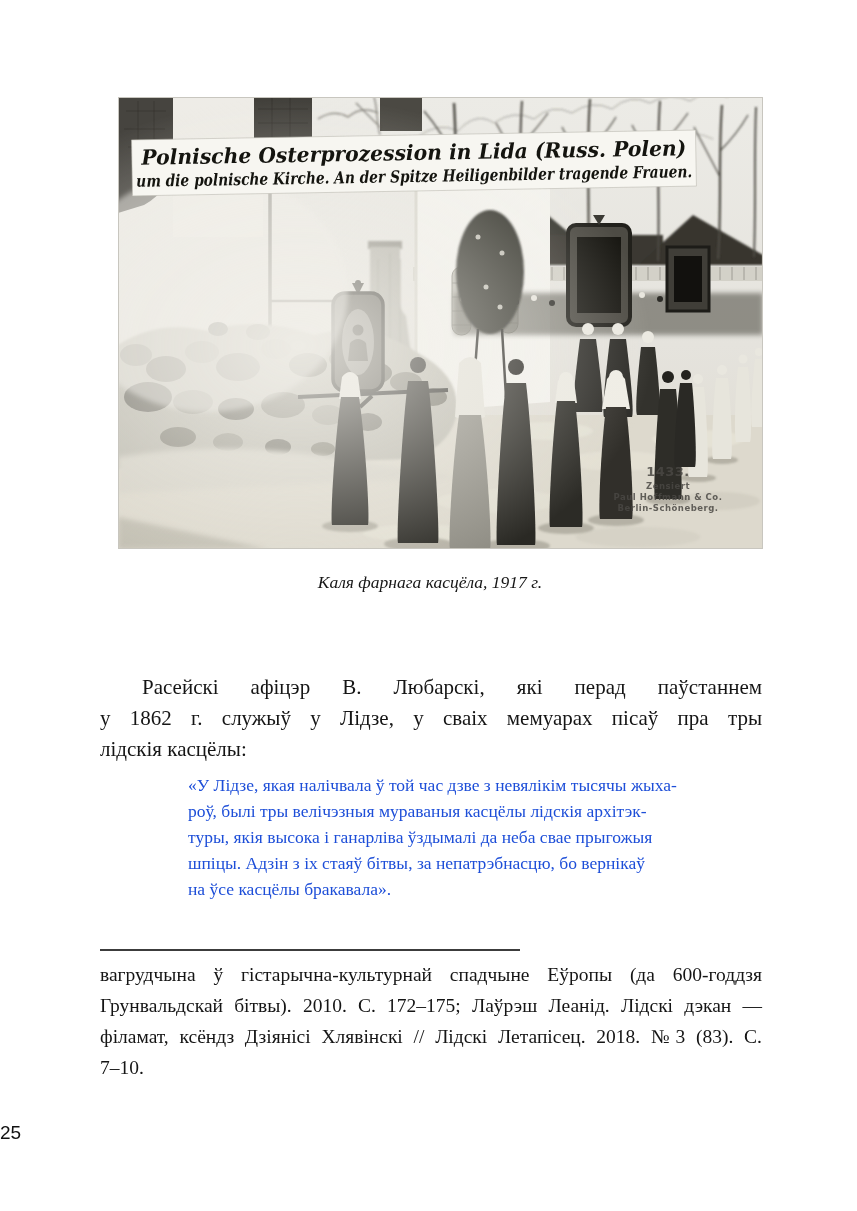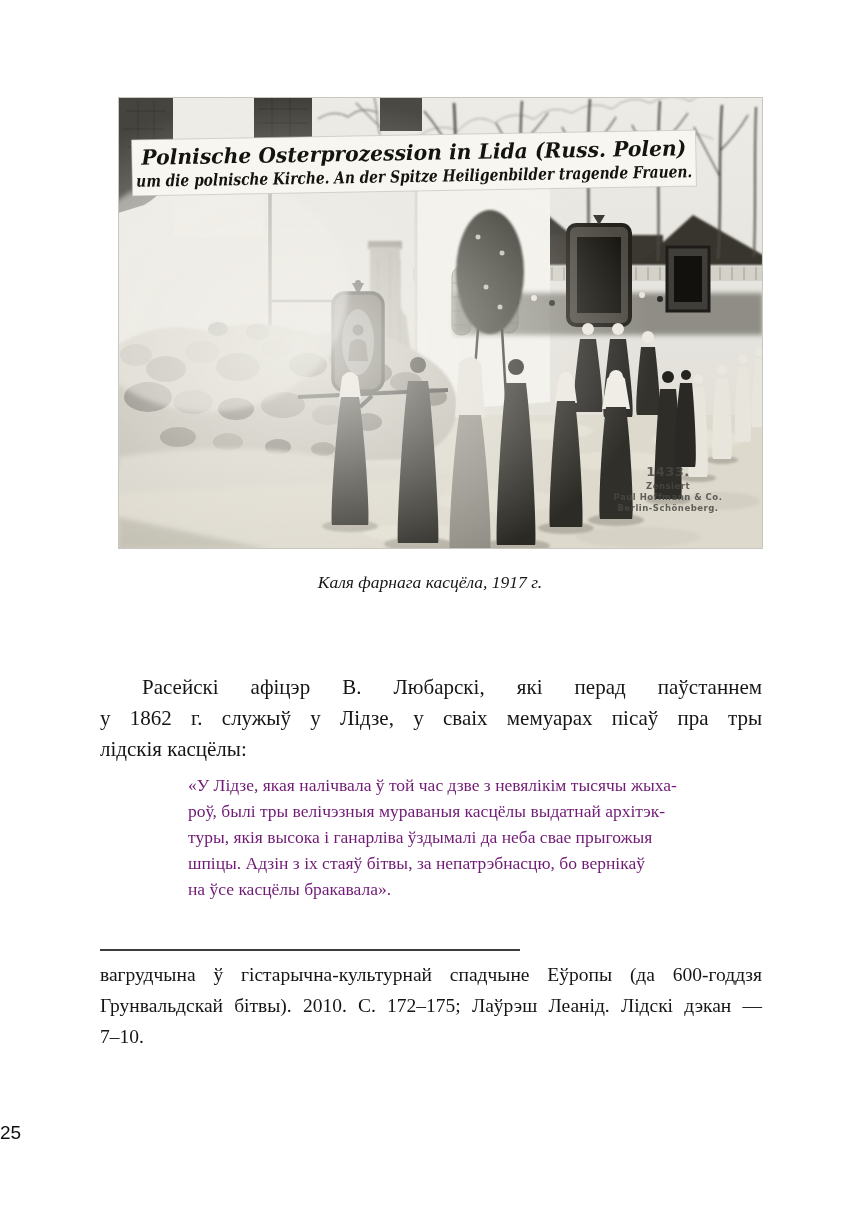--- a/index.html
+++ b/index.html
@@ -7,21 +7,21 @@
     position:relative;width:857px;height:1211px;background:#ffffff;
     font-family:"Liberation Serif", serif;color:#1b1b1b;overflow:hidden;
   }
   .photo{position:absolute;left:118px;top:97px;width:645px;height:452px;}
   .photo svg{display:block;width:100%;height:100%;}
   .caption{
     position:absolute;left:97px;top:570px;width:666px;text-align:center;
     font-style:italic;font-size:17.5px;line-height:24px;color:#161616;
   }
   .para{position:absolute;left:100px;top:672px;width:662px;font-size:21px;line-height:31px;color:#151515;}
-  .quote{position:absolute;left:188px;top:772px;width:578px;font-size:17.5px;line-height:26px;color:#701a75;}
+  .quote{position:absolute;left:188px;top:772px;width:578px;font-size:17.5px;line-height:26px;color:#1d4ed8;}
   .fn{position:absolute;left:100px;top:959px;width:662px;font-size:19.5px;line-height:31px;color:#151515;}
   .ln{white-space:normal;}
   .jl{text-align:justify;text-align-last:justify;-moz-text-align-last:justify;}
   .indent{padding-left:42px;}
   .qln{white-space:nowrap;}
   .fnrule{position:absolute;left:100px;top:949px;width:420px;height:2px;background:#3c3c3c;}
   .pageno{
     position:absolute;left:0;top:1122px;width:857px;text-align:left;
     font-family:"Liberation Sans", sans-serif;font-size:19px;color:#111;
   }
@@ -273,28 +273,29 @@
   <div class="caption">Каля фарнага касцёла, 1917 г.</div>
 
   <div class="para">
     <div class="ln jl indent">Расейскі афіцэр В. Любарскі, які перад паўстаннем</div>
     <div class="ln jl">у 1862 г. служыў у Лідзе, у сваіх мемуарах пісаў пра тры</div>
     <div class="ln">лідскія касцёлы:</div>
   </div>
 
   <div class="quote">
     <div class="qln">«У Лідзе, якая налічвала ў той час дзве з невялікім тысячы жыха-</div>
-    <div class="qln">роў, былі тры велічэзныя мураваныя касцёлы выдатнай архітэк-</div>
+    <div class="qln">роў, былі тры велічэзныя мураваныя касцёлы лідскія архітэк-</div>
     <div class="qln">туры, якія высока і ганарліва ўздымалі да неба свае прыгожыя</div>
     <div class="qln">шпіцы. Адзін з іх стаяў бітвы, за непатрэбнасцю, бо вернікаў</div>
     <div class="qln">на ўсе касцёлы бракавала».</div>
   </div>
 
   <div class="fnrule"></div>
   <div class="fn">
     <div class="ln jl">вагрудчына ў гістарычна-культурнай спадчыне Еўропы (да 600-годдзя</div>
     <div class="ln jl">Грунвальдскай бітвы). 2010. С. 172–175; Лаўрэш Леанід. Лідскі дэкан —</div>
+    <div class="ln jl">філамат, ксёндз Дзіянісі Хлявінскі // Лідскі Летапісец. 2018. №3 (83). С.</div>
     <div class="ln">7–10.</div>
   </div>
 
   <div class="pageno">25</div>
 
 </div>
 
 </body></html>

